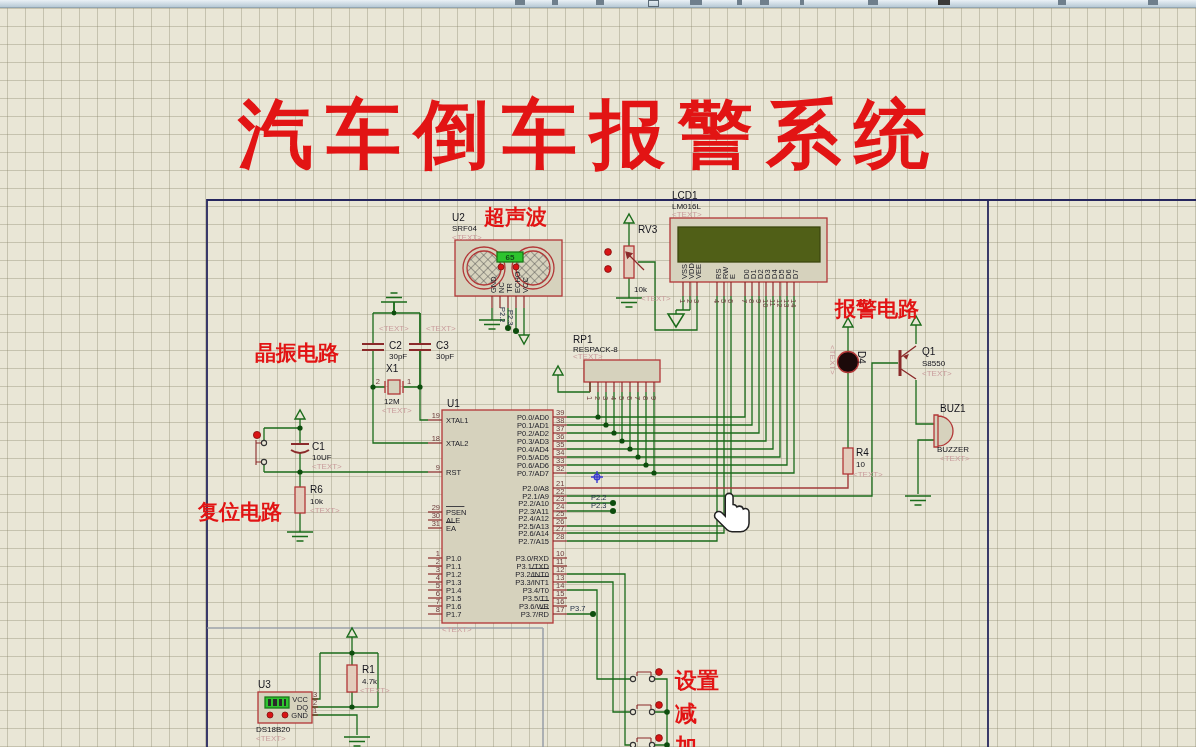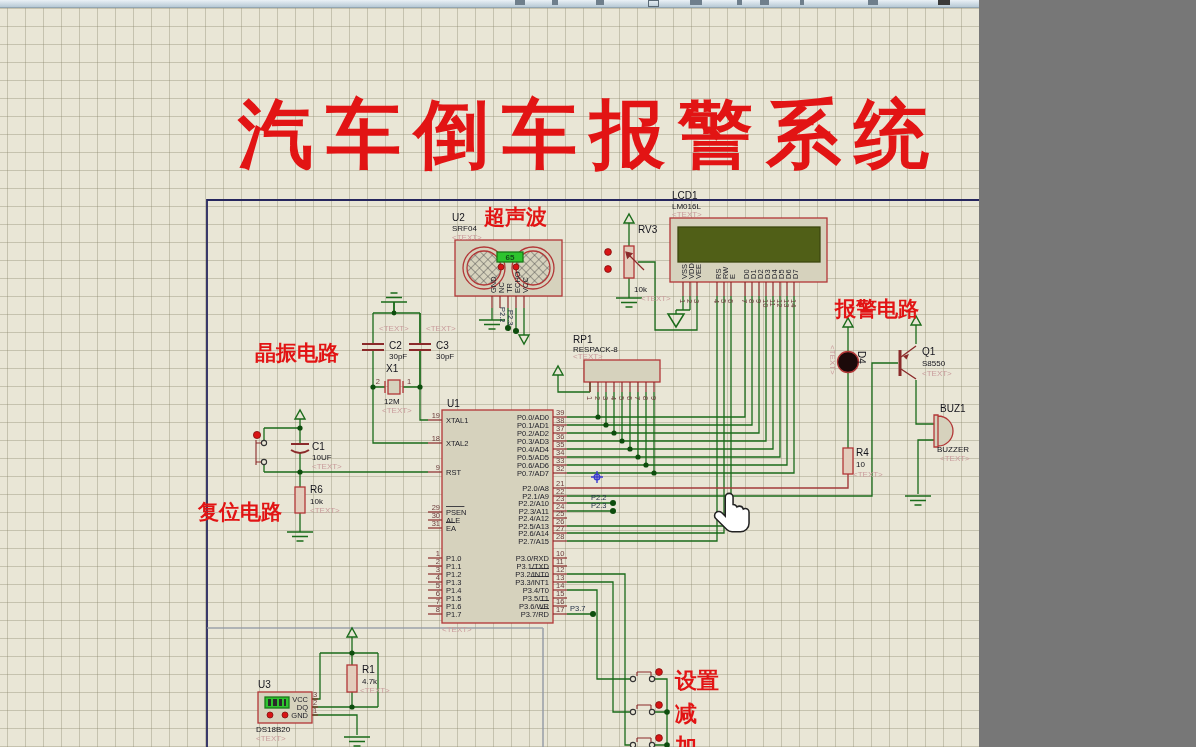--- a/index.html
+++ b/index.html
@@ -1,16 +1,16 @@
 <!DOCTYPE html>
 <html><head>
 <meta charset="utf-8">
 <style>
   html,body{margin:0;padding:0;background:#777;}
-  .screen{position:relative;width:979px;height:747px;overflow:hidden;
+  .screen{position:relative;width:1196px;height:747px;overflow:hidden;
     background-color:#e9e6d6;
     background-image:
       linear-gradient(to right, rgba(140,135,110,.38) 1px, transparent 1px),
       linear-gradient(to bottom, rgba(140,135,110,.38) 1px, transparent 1px);
     background-size:18px 18px;background-position:7px 8px;
     font-family:"Liberation Sans",sans-serif;}
   .toolbar-strip{position:absolute;left:0;top:0;width:1196px;height:7px;
     background:linear-gradient(#eaf1f6,#b7c9d5);border-bottom:1px solid #93a6b2;z-index:5;}
   .frag{position:absolute;top:0;height:5px;background:#6f7f8c;}
   svg text{font-family:"Liberation Sans",sans-serif;}

